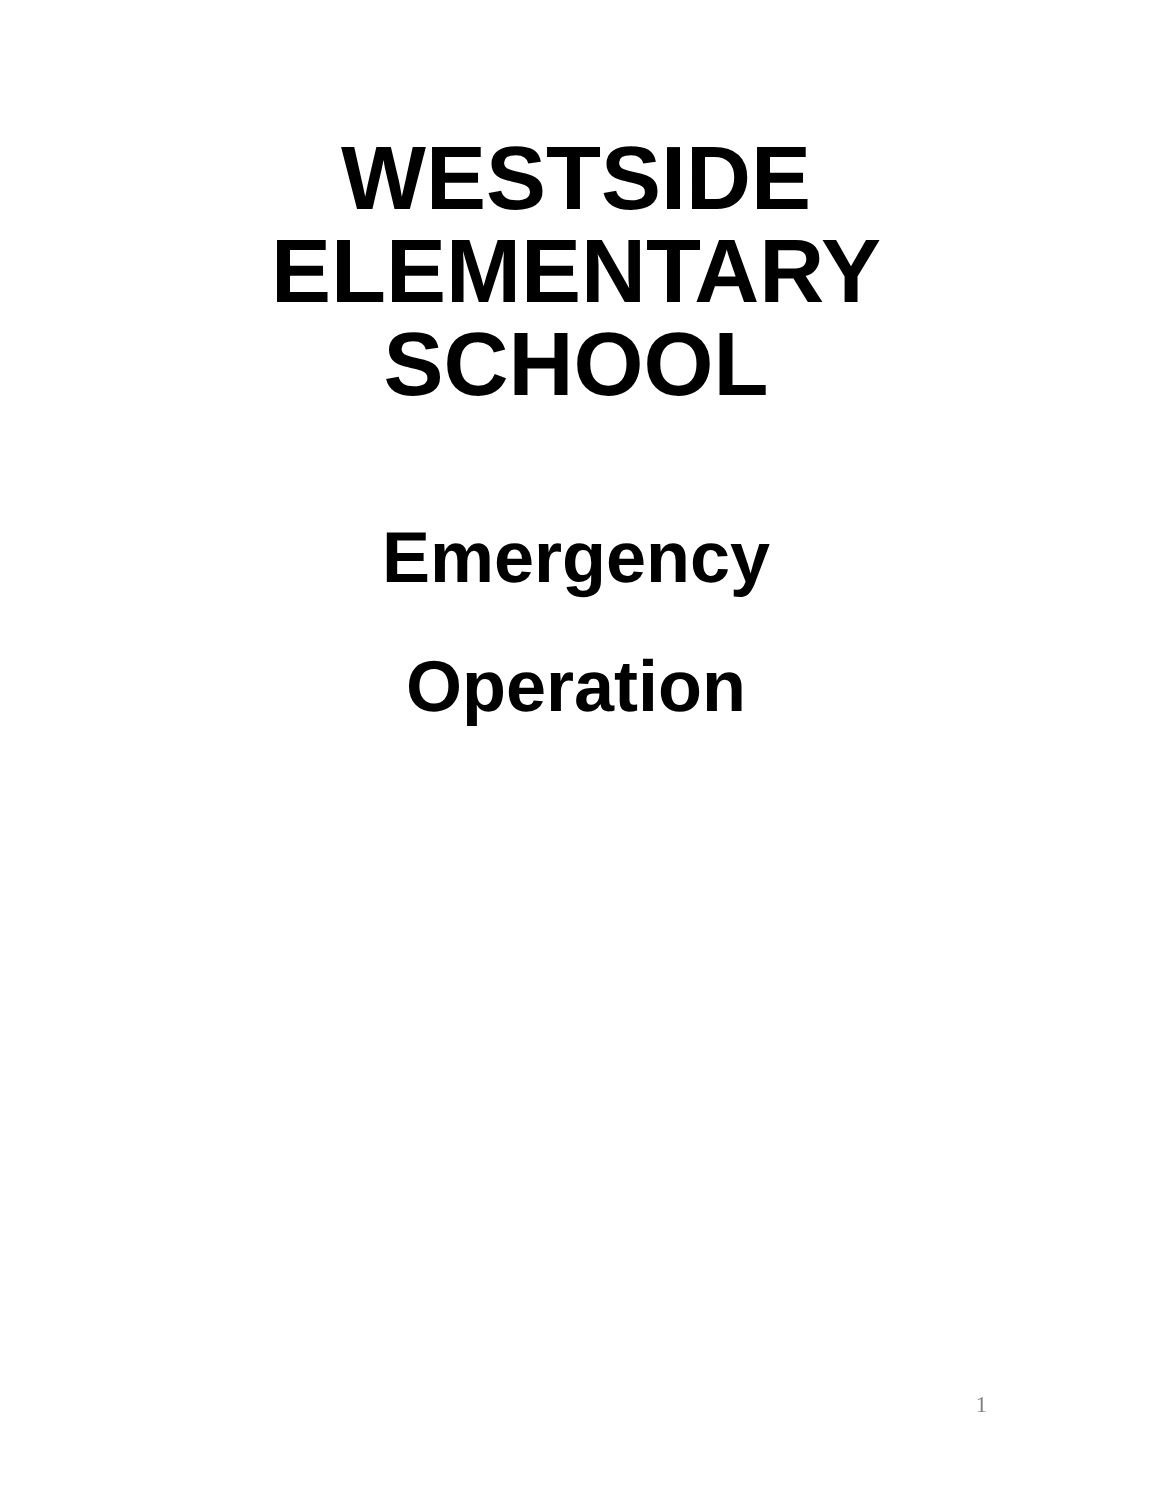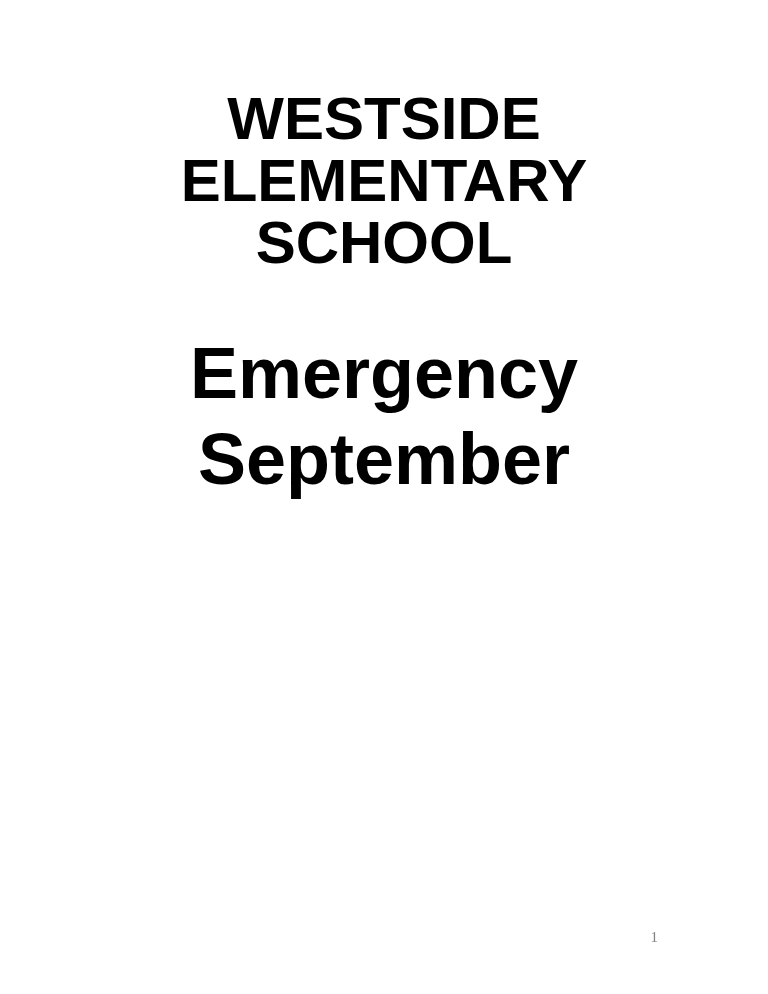--- a/index.html
+++ b/index.html
@@ -47,21 +47,21 @@
     display: block;
     height: 56px;
   }
   .blank-line-plan {
     display: block;
     height: 52px;
   }
 
   
   .title-block-doc {
-    font-size: 72px;
+    font-size: 48px;
     font-weight: bold;
     line-height: 86px;
     white-space: nowrap;
   }
   .title-block-doc .line {
     display: block;
   }
 
   
   .date-line {
@@ -96,21 +96,21 @@
     <div class="title-block-school">
       <span class="line">WESTSIDE</span>
       <span class="line">ELEMENTARY</span>
       <span class="line">SCHOOL</span>
     </div>
 
     <span class="blank-line-large"></span>
 
     <div class="title-block-doc">
       <span class="line">Emergency</span>
-      <span class="line">September</span>
+      <span class="line">Operation</span>
     </div>
 
     <span class="blank-line-plan"></span>
 
 
   </div>
 
   <div class="page-number">1</div>
 
 </div>

